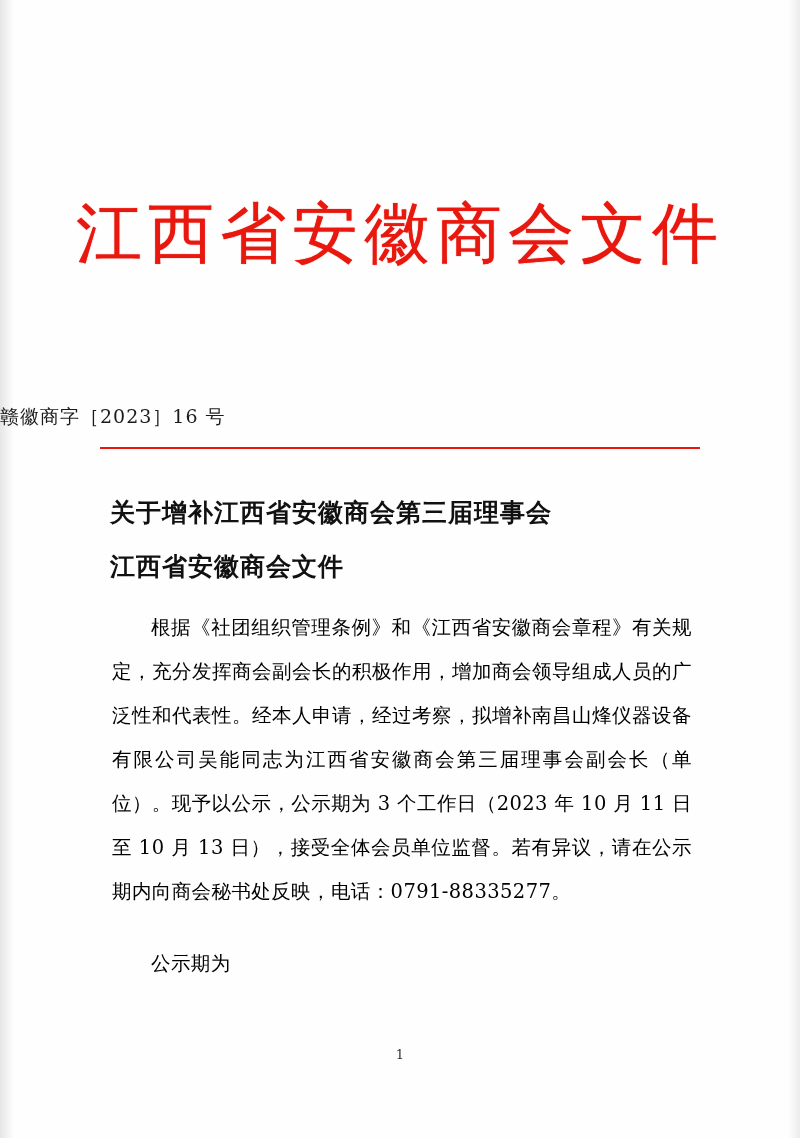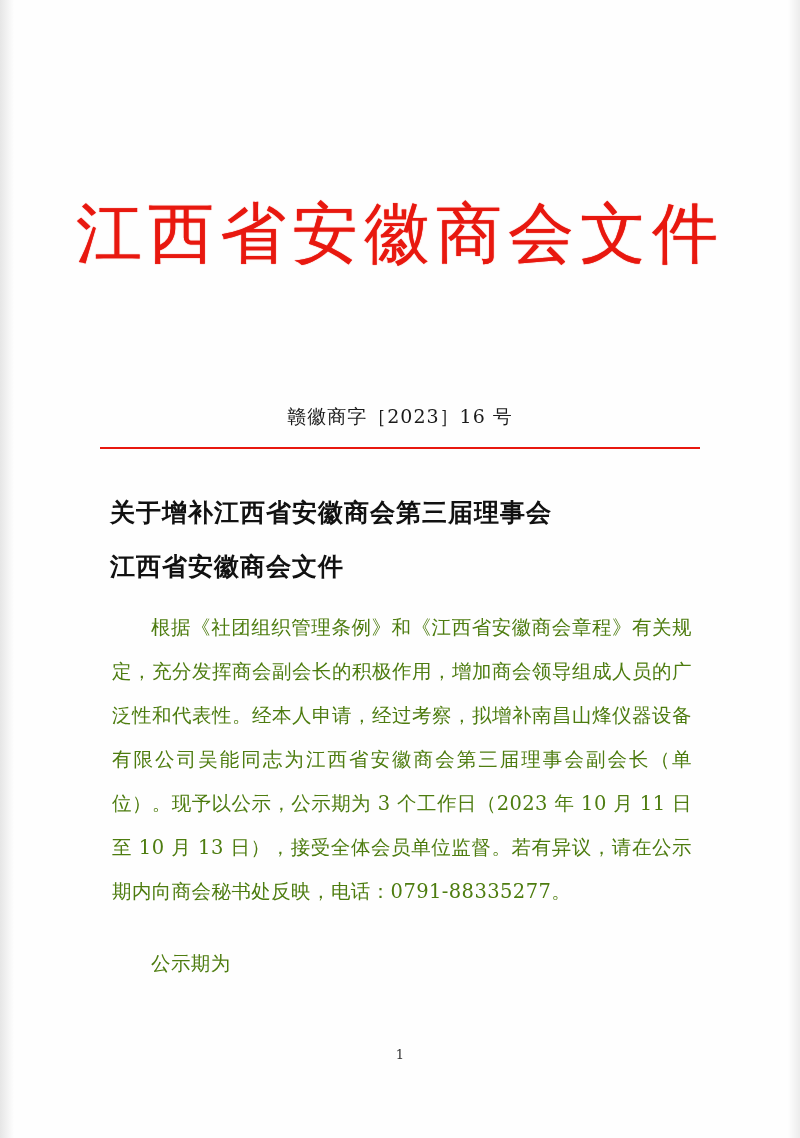--- a/index.html
+++ b/index.html
@@ -53,21 +53,20 @@
     text-shadow: 0 0 1px #e8180f;
     line-height: 1.15;
     white-space: nowrap;
   }
 
   .doc-number {
     position: absolute;
     top: 404px;
     left: 0;
     width: 800px;
-    text-align: center;
     font-size: 19px;
     letter-spacing: 1px;
     color: #1a1a1a;
     font-family: "DejaVu Serif", "Liberation Serif", serif;
   }
 
   .red-rule {
     position: absolute;
     top: 447px;
     left: 100px;
@@ -90,21 +89,21 @@
 
   .body-text {
     position: absolute;
     top: 606px;
     left: 112px;
     width: 580px;
     font-size: 19.5px;
     line-height: 44px;
     text-align: justify;
     letter-spacing: 0.4px;
-    color: #4d7c0f;
+    color: #000000;
   }
   .body-text p {
     margin: 0;
     text-indent: 2em;
   }
   .body-text p.closing {
     margin-top: 28px;
   }
 
   .page-number {

